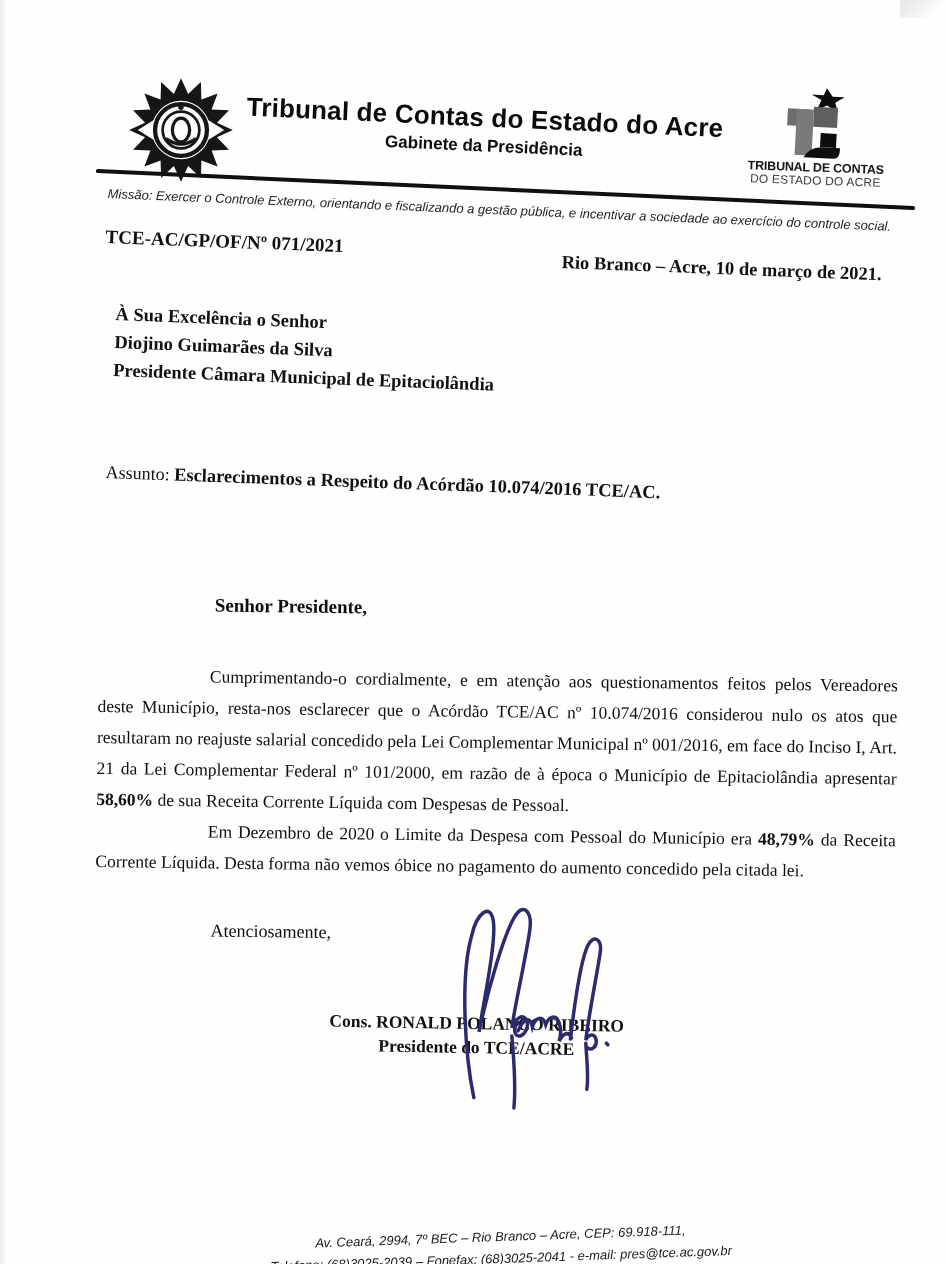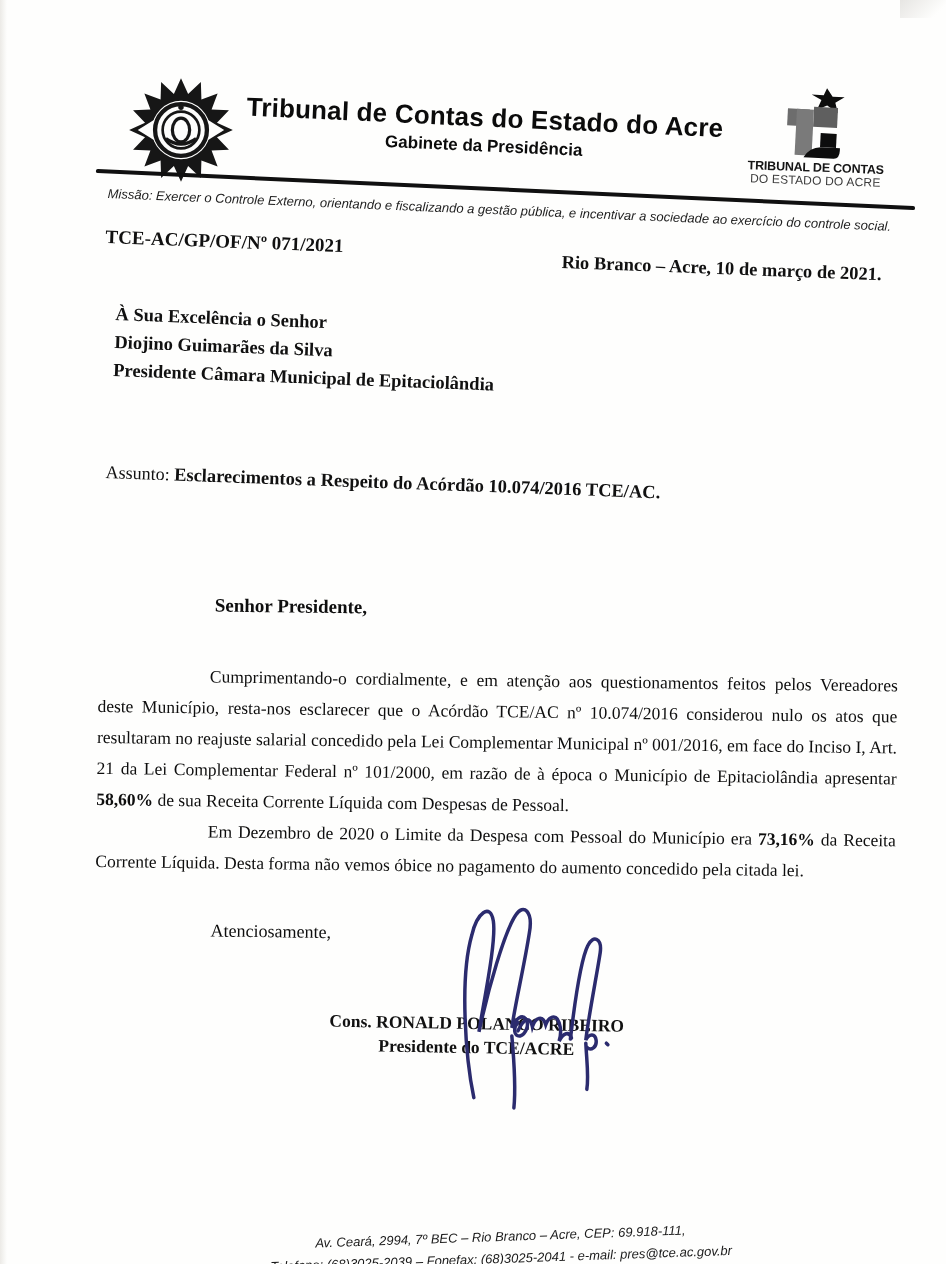--- a/index.html
+++ b/index.html
@@ -165,21 +165,21 @@
     <div>Presidente Câmara Municipal de Epitaciolândia</div>
   </div>
 
   <div class="abs subject serif">
     <span>Assunto: </span><b>Esclarecimentos a Respeito do Acórdão 10.074/2016 TCE/AC.</b>
   </div>
 
   <div class="abs bodyblock serif">
     <div class="salutation">Senhor Presidente,</div>
     <p class="first"><span>Cumprimentando-o cordialmente, e em atenção aos questionamentos feitos pelos Vereadores deste Município, resta-nos esclarecer que o Acórdão TCE/AC nº 10.074/2016 considerou nulo os atos que resultaram no reajuste salarial concedido pela Lei Complementar Municipal nº 001/2016, em face do Inciso I, Art. 21 da Lei Complementar Federal nº 101/2000, em razão de à época o Município de Epitaciolândia apresentar </span><b>58,60%</b><span> de sua Receita Corrente Líquida com Despesas de Pessoal.</span></p>
-    <p><span>Em Dezembro de 2020 o Limite da Despesa com Pessoal do Município era </span><b>73,16%</b><span> da Receita Corrente Líquida. Desta forma não vemos óbice no pagamento do aumento concedido pela citada lei.</span></p>
+    <p><span>Em Dezembro de 2020 o Limite da Despesa com Pessoal do Município era </span><b>48,79%</b><span> da Receita Corrente Líquida. Desta forma não vemos óbice no pagamento do aumento concedido pela citada lei.</span></p>
     <div class="closing">Atenciosamente,</div>
   </div>
 
   <div class="abs signature">
     <svg width="196" height="226" viewBox="0 0 190 220">
       <g fill="none" stroke="#2b2b6e" stroke-width="3.4" stroke-linecap="round">
         <path d="M 52 206
                  C 44 168 38 90 50 48
                  C 55 26 68 16 71 34
                  C 74 54 62 110 57 142

